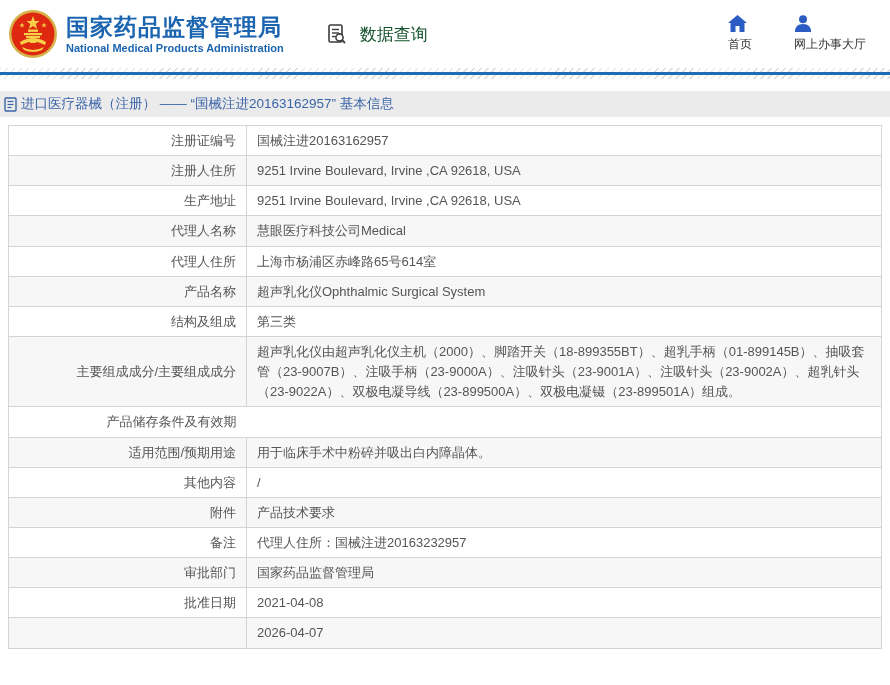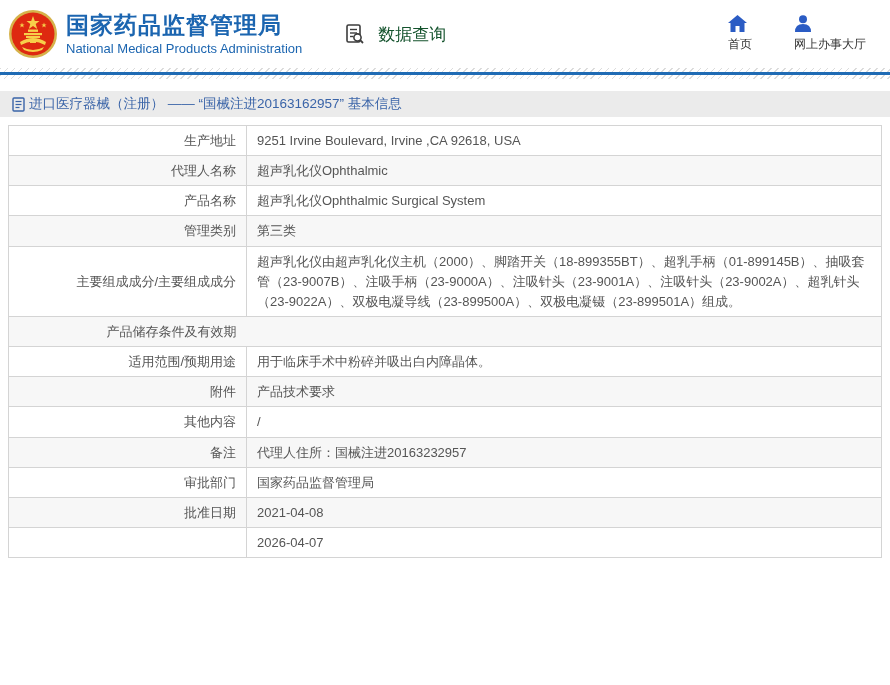--- a/index.html
+++ b/index.html
@@ -4,35 +4,35 @@
 <style>
   * { margin:0; padding:0; box-sizing:border-box; }
   html,body { width:890px; height:685px; background:#fff; overflow:hidden;
     font-family:"Liberation Sans","DejaVu Sans",sans-serif; }
 
   
   .header { height:68px; display:flex; align-items:center; padding:0 24px 0 8px; }
   .logo { width:50px; height:50px; flex:0 0 auto; }
   .title-block { margin-left:8px; }
   .title { color:#1b65b0; font-size:23px; font-weight:bold; letter-spacing:1px; line-height:1.15; }
-  .subtitle { color:#1b65b0; font-size:13px; font-weight:normal; margin-top:2px; }
+  .subtitle { color:#1b65b0; font-size:11px; font-weight:bold; margin-top:2px; }
   .query-item { display:flex; align-items:center; margin-left:42px; cursor:pointer; }
   .query-item span.q-label { color:#14532d; font-size:17px; margin-left:12px; }
   .header-spacer { flex:1; }
   .nav-item { display:flex; flex-direction:column; align-items:flex-start; margin-left:42px; cursor:pointer; }
   .nav-item .nav-label { color:#333; font-size:12px; margin-top:4px; white-space:nowrap; }
 
   
   .hatch { height:4px; width:100%;
     background:repeating-linear-gradient(135deg,#dcdcdc 0 1px,transparent 1px 5px); }
   .blue-line { height:3px; width:100%; background:#1f6bb4; }
 
   
   .crumb-band { margin-top:12px; height:26px; background:#ebebeb;
-    display:flex; align-items:center; padding:0 12px; }
+    display:flex; align-items:center; padding:0 4px; }
   .crumb-text { color:#3a64a8; font-size:13.5px; margin-left:4px; }
 
   
   .tbl-wrap { margin:8px 8px 0 8px; }
   table.info { width:100%; border-collapse:collapse; border:1px solid #d4d4d4;
     table-layout:fixed; }
   td { border-top:1px solid #d4d4d4; font-size:13px; color:#555;
     padding:5px 10px 4px 10px; line-height:1.55; vertical-align:middle;
     word-break:break-all; }
   td.label { width:238px; text-align:right; color:#555; }
@@ -99,54 +99,66 @@
     <line x1="3.5" y1="7.5" x2="9.5" y2="7.5" stroke="#3a64a8" stroke-width="1.2"></line>
     <line x1="3.5" y1="10.5" x2="7.5" y2="10.5" stroke="#3a64a8" stroke-width="1.2"></line>
   </svg>
   <span class="crumb-text">进口医疗器械（注册） —— “国械注进20163162957” 基本信息</span>
 </div>
 
 <div class="tbl-wrap">
   <table class="info">
     <tbody>
         <tr>
+    <td class="label"><span class="lab-text">注册证编号</span></td>
+    <td class="value">国械注进20163162957</td>
+  </tr>
+        <tr>
+    <td class="label"><span class="lab-text">注册人住所</span></td>
+    <td class="value">9251 Irvine Boulevard, Irvine ,CA 92618, USA</td>
+  </tr>
+        <tr>
     <td class="label"><span class="lab-text">生产地址</span></td>
     <td class="value">9251 Irvine Boulevard, Irvine ,CA 92618, USA</td>
   </tr>
         <tr>
     <td class="label"><span class="lab-text">代理人名称</span></td>
-    <td class="value">超声乳化仪Ophthalmic</td>
+    <td class="value">慧眼医疗科技公司Medical</td>
+  </tr>
+        <tr>
+    <td class="label"><span class="lab-text">代理人住所</span></td>
+    <td class="value">上海市杨浦区赤峰路65号614室</td>
   </tr>
         <tr>
     <td class="label"><span class="lab-text">产品名称</span></td>
     <td class="value">超声乳化仪Ophthalmic Surgical System</td>
   </tr>
         <tr>
-    <td class="label"><span class="lab-text">管理类别</span></td>
+    <td class="label"><span class="lab-text">结构及组成</span></td>
     <td class="value">第三类</td>
   </tr>
         <tr>
     <td class="label"><span class="lab-text">主要组成成分/主要组成成分</span></td>
     <td class="value">超声乳化仪由超声乳化仪主机（2000）、脚踏开关（18-899355BT）、超乳手柄（01-899145B）、抽吸套管（23-9007B）、注吸手柄（23-9000A）、注吸针头（23-9001A）、注吸针头（23-9002A）、超乳针头（23-9022A）、双极电凝导线（23-899500A）、双极电凝镊（23-899501A）组成。</td>
   </tr>
         <tr>
     <td class="label"><span class="lab-text">产品储存条件及有效期</span></td>
     <td class="value no-divider"></td>
   </tr>
         <tr>
     <td class="label"><span class="lab-text">适用范围/预期用途</span></td>
     <td class="value">用于临床手术中粉碎并吸出白内障晶体。</td>
   </tr>
         <tr>
+    <td class="label"><span class="lab-text">其他内容</span></td>
+    <td class="value">/</td>
+  </tr>
+        <tr>
     <td class="label"><span class="lab-text">附件</span></td>
     <td class="value">产品技术要求</td>
-  </tr>
-        <tr>
-    <td class="label"><span class="lab-text">其他内容</span></td>
-    <td class="value">/</td>
   </tr>
         <tr>
     <td class="label"><span class="lab-text">备注</span></td>
     <td class="value">代理人住所：国械注进20163232957</td>
   </tr>
         <tr>
     <td class="label"><span class="lab-text">审批部门</span></td>
     <td class="value">国家药品监督管理局</td>
   </tr>
         <tr>

